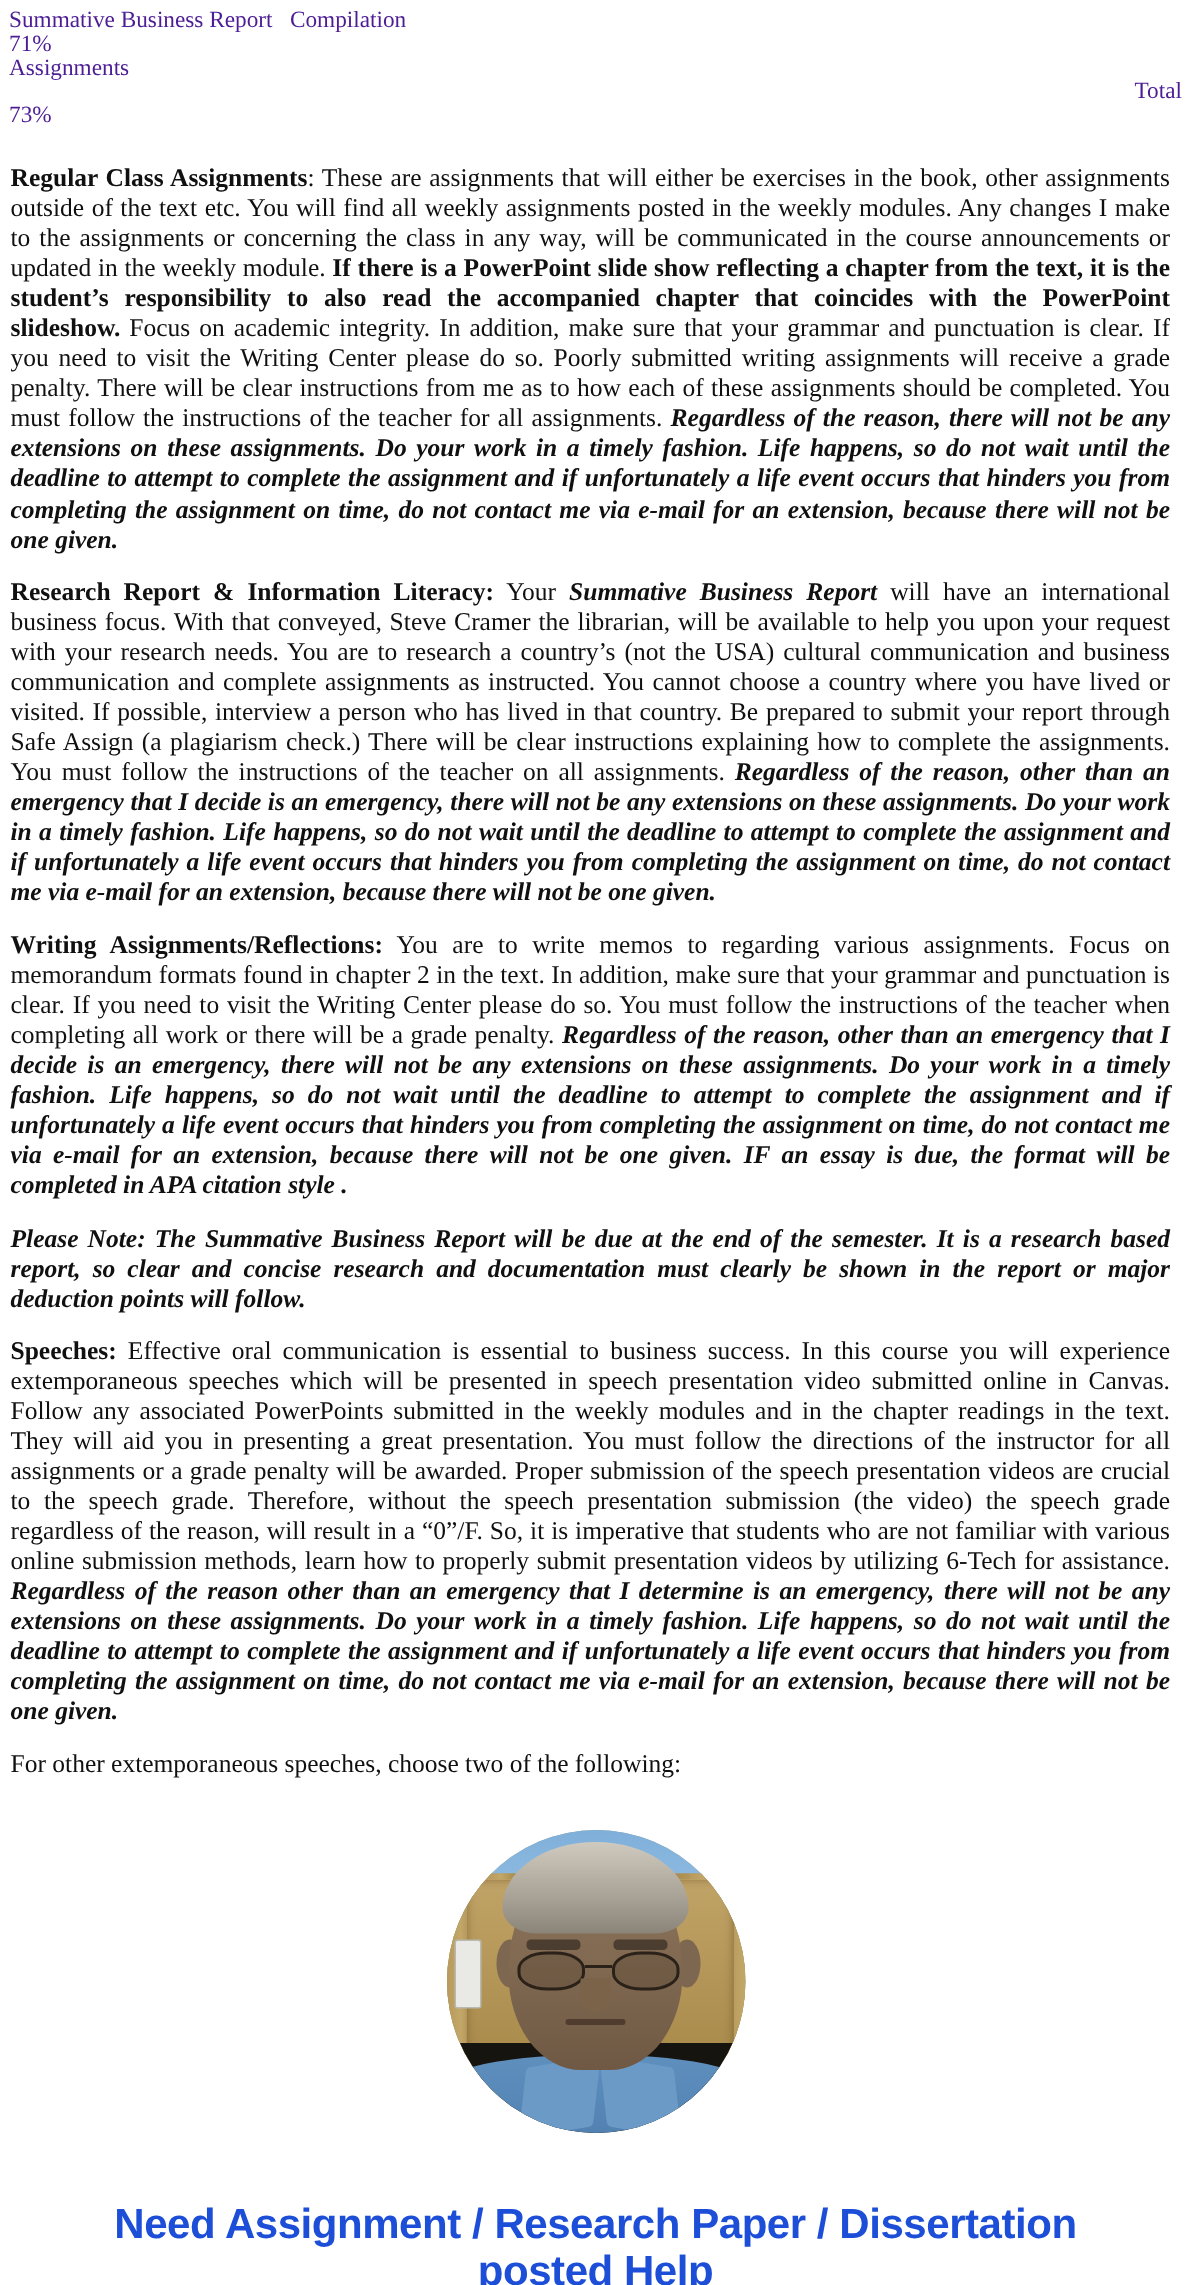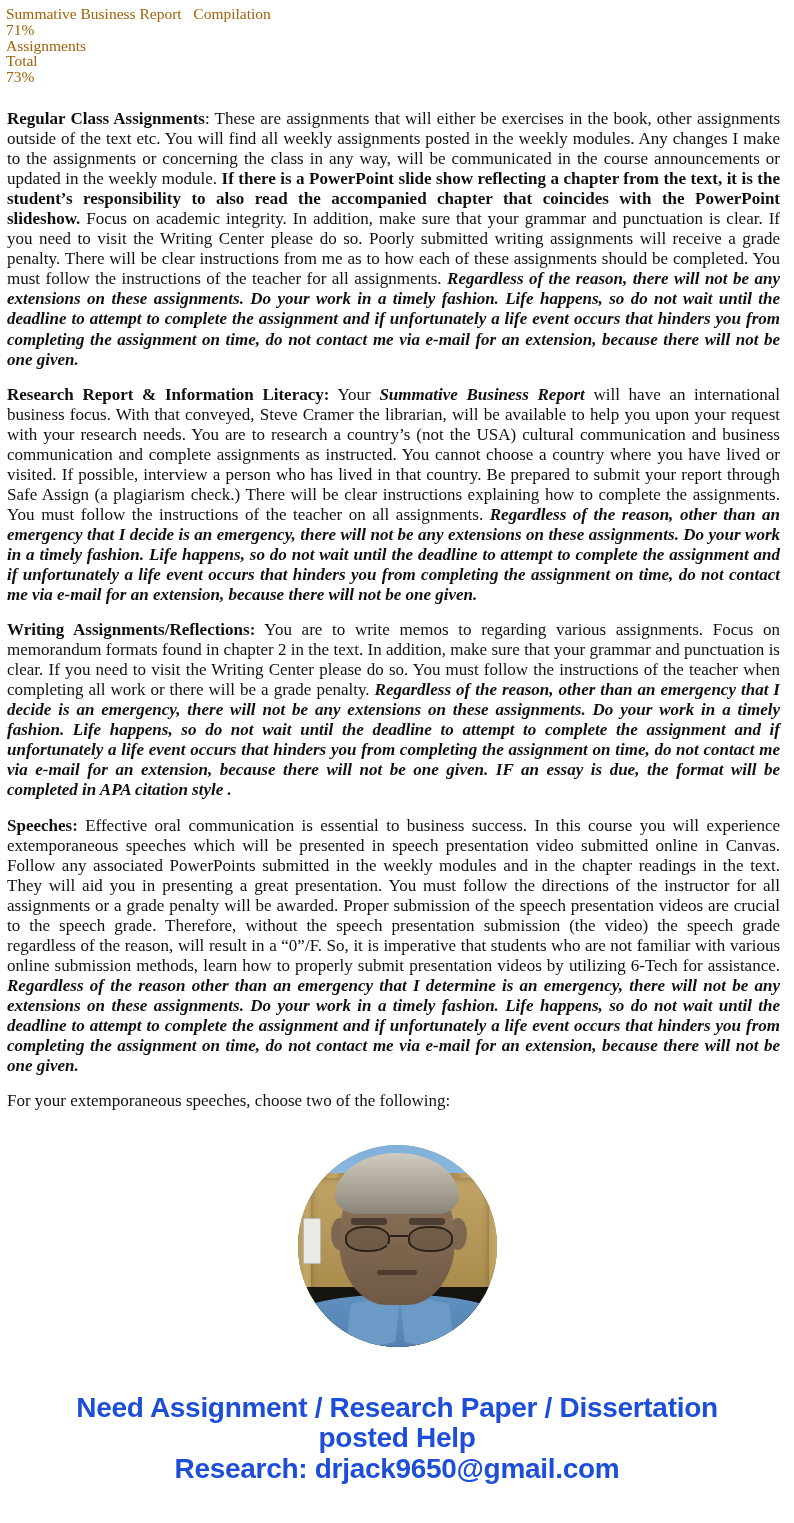--- a/index.html
+++ b/index.html
@@ -22,33 +22,33 @@
     box-sizing: border-box;
     padding: 6px 6px 0 6px;
     background: #ffffff;
   }
 
   
   .grade-frag {
     font-family: "Liberation Serif", "DejaVu Serif", serif;
     font-size: 15.5px;
     line-height: 1.02;
-    color: #a16207;
+    color: #4c1d95;
   }
   .grade-frag .row {
     display: block;
     white-space: pre;
     margin: 0;
     padding: 0;
   }
   .gf-line-1 { margin: 0 0 0 1px; padding-top: 4px; }
   .gf-line-2 { margin: 22px 0 0 62px; }
   .gf-line-3 { margin: 22px 0 0 1px; }
   .gf-line-4 { margin: 22px 0 0 62px; }
-  .gf-line-5 { margin: 22px 0 0 114px; }
+  .gf-line-5 { margin: 22px 0 0 114px; text-align: right; }
   .gf-line-6 { margin: 22px 0 0 62px; }
 
   
   .body-text {
     margin-top: 24px;
     font-size: 17px;
     line-height: 1.18;
     text-align: left;
   }
   .body-text p {
@@ -259,24 +259,25 @@
   </div>
 
   <div class="body-text">
 
     <p><b>Regular Class Assignments</b><span>: These are assignments that will either be exercises in the book, other assignments outside of the text etc. You will find all weekly assignments posted in the weekly modules. Any changes I make to the assignments or concerning the class in any way, will be communicated in the course announcements or updated in the weekly module. </span><b>If there is a PowerPoint slide show reflecting a chapter from the text, it is the student’s responsibility to also read the accompanied chapter that coincides with the PowerPoint slideshow.</b><span> Focus on academic integrity. In addition, make sure that your grammar and punctuation is clear. If you need to visit the Writing Center please do so. Poorly submitted writing assignments will receive a grade penalty. There will be clear instructions from me as to how each of these assignments should be completed. You must follow the instructions of the teacher for all assignments. </span><span class="bi">Regardless of the reason, there will not be any extensions on these assignments. Do your work in a timely fashion. Life happens, so do not wait until the deadline to attempt to complete the assignment and if unfortunately a life event occurs that hinders you from completing the assignment on time, do not contact me via e-mail for an extension, because there will not be one given.</span></p>
 
     <p><b>Research Report &amp; Information Literacy:</b><span> Your </span><span class="bi">Summative Business Report</span><span> will have an international business focus. With that conveyed, Steve Cramer the librarian, will be available to help you upon your request with your research needs. You are to research a country’s (not the USA) cultural communication and business communication and complete assignments as instructed. You cannot choose a country where you have lived or visited. If possible, interview a person who has lived in that country.   Be prepared to submit your report through Safe Assign (a plagiarism check.) There will be clear instructions explaining how to complete the assignments. You must follow the instructions of the teacher on all assignments. </span><span class="bi">Regardless of the reason, other than an emergency that I decide is an emergency, there will not be any extensions on these assignments. Do your work in a timely fashion. Life happens, so do not wait until the deadline to attempt to complete the assignment and if unfortunately a life event occurs that hinders you from completing the assignment on time, do not contact me via e-mail for an extension, because there will not be one given.</span></p>
 
     <p><b>Writing Assignments/Reflections:</b><span> You are to write memos to regarding various assignments. Focus on memorandum formats found in chapter 2 in the text. In addition, make sure that your grammar and punctuation is clear. If you need to visit the Writing Center please do so. You must follow the instructions of the teacher when completing all work or there will be a grade penalty. </span><span class="bi">Regardless of the reason, other than an emergency that I decide is an emergency, there will not be any extensions on these assignments. Do your work in a timely fashion. Life happens, so do not wait until the deadline to attempt to complete the assignment and if unfortunately a life event occurs that hinders you from completing the assignment on time, do not contact me via e-mail for an extension, because there will not be one given. IF an essay is due, the format will be completed in APA citation style .</span></p>
 
+    <p><span class="bi">Please Note: The Summative Business Report will be due at the end of the semester. It is a research based report, so clear and concise research and documentation must clearly be shown in the report or major deduction points will follow.</span></p>
 
     <p><b>Speeches:</b><span> Effective oral communication is essential to business success. In this course you will experience extemporaneous speeches which will be presented in speech presentation video submitted online in Canvas. Follow any associated PowerPoints submitted in the weekly modules and in the chapter readings in the text. They will aid you in presenting a great presentation. You must follow the directions of the instructor for all assignments or a grade penalty will be awarded. Proper submission of the speech presentation videos are crucial to the speech grade. Therefore, without the speech presentation submission (the video) the speech grade regardless of the reason, will result in a “0”/F. So, it is imperative that students who are not familiar with various online submission methods, learn how to properly submit presentation videos by utilizing 6-Tech for assistance.   </span><span class="bi">Regardless of the reason other than an emergency that I determine is an emergency, there will not be any extensions on these assignments. Do your work in a timely fashion. Life happens, so do not wait until the deadline to attempt to complete the assignment and if unfortunately a life event occurs that hinders you from completing the assignment on time, do not contact me via e-mail for an extension, because there will not be one given.</span></p>
 
-    <p>For your extemporaneous speeches, choose two of the following:</p>
+    <p>For other extemporaneous speeches, choose two of the following:</p>
   </div>
 
   <div class="portrait-wrap">
     <div class="portrait">
       <div class="p-sky"></div>
       <div class="p-wall"></div>
       <div class="p-wall-panel-l"></div>
       <div class="p-wall-panel-r"></div>
       <div class="p-switch"></div>
       <div class="p-dark"></div>

